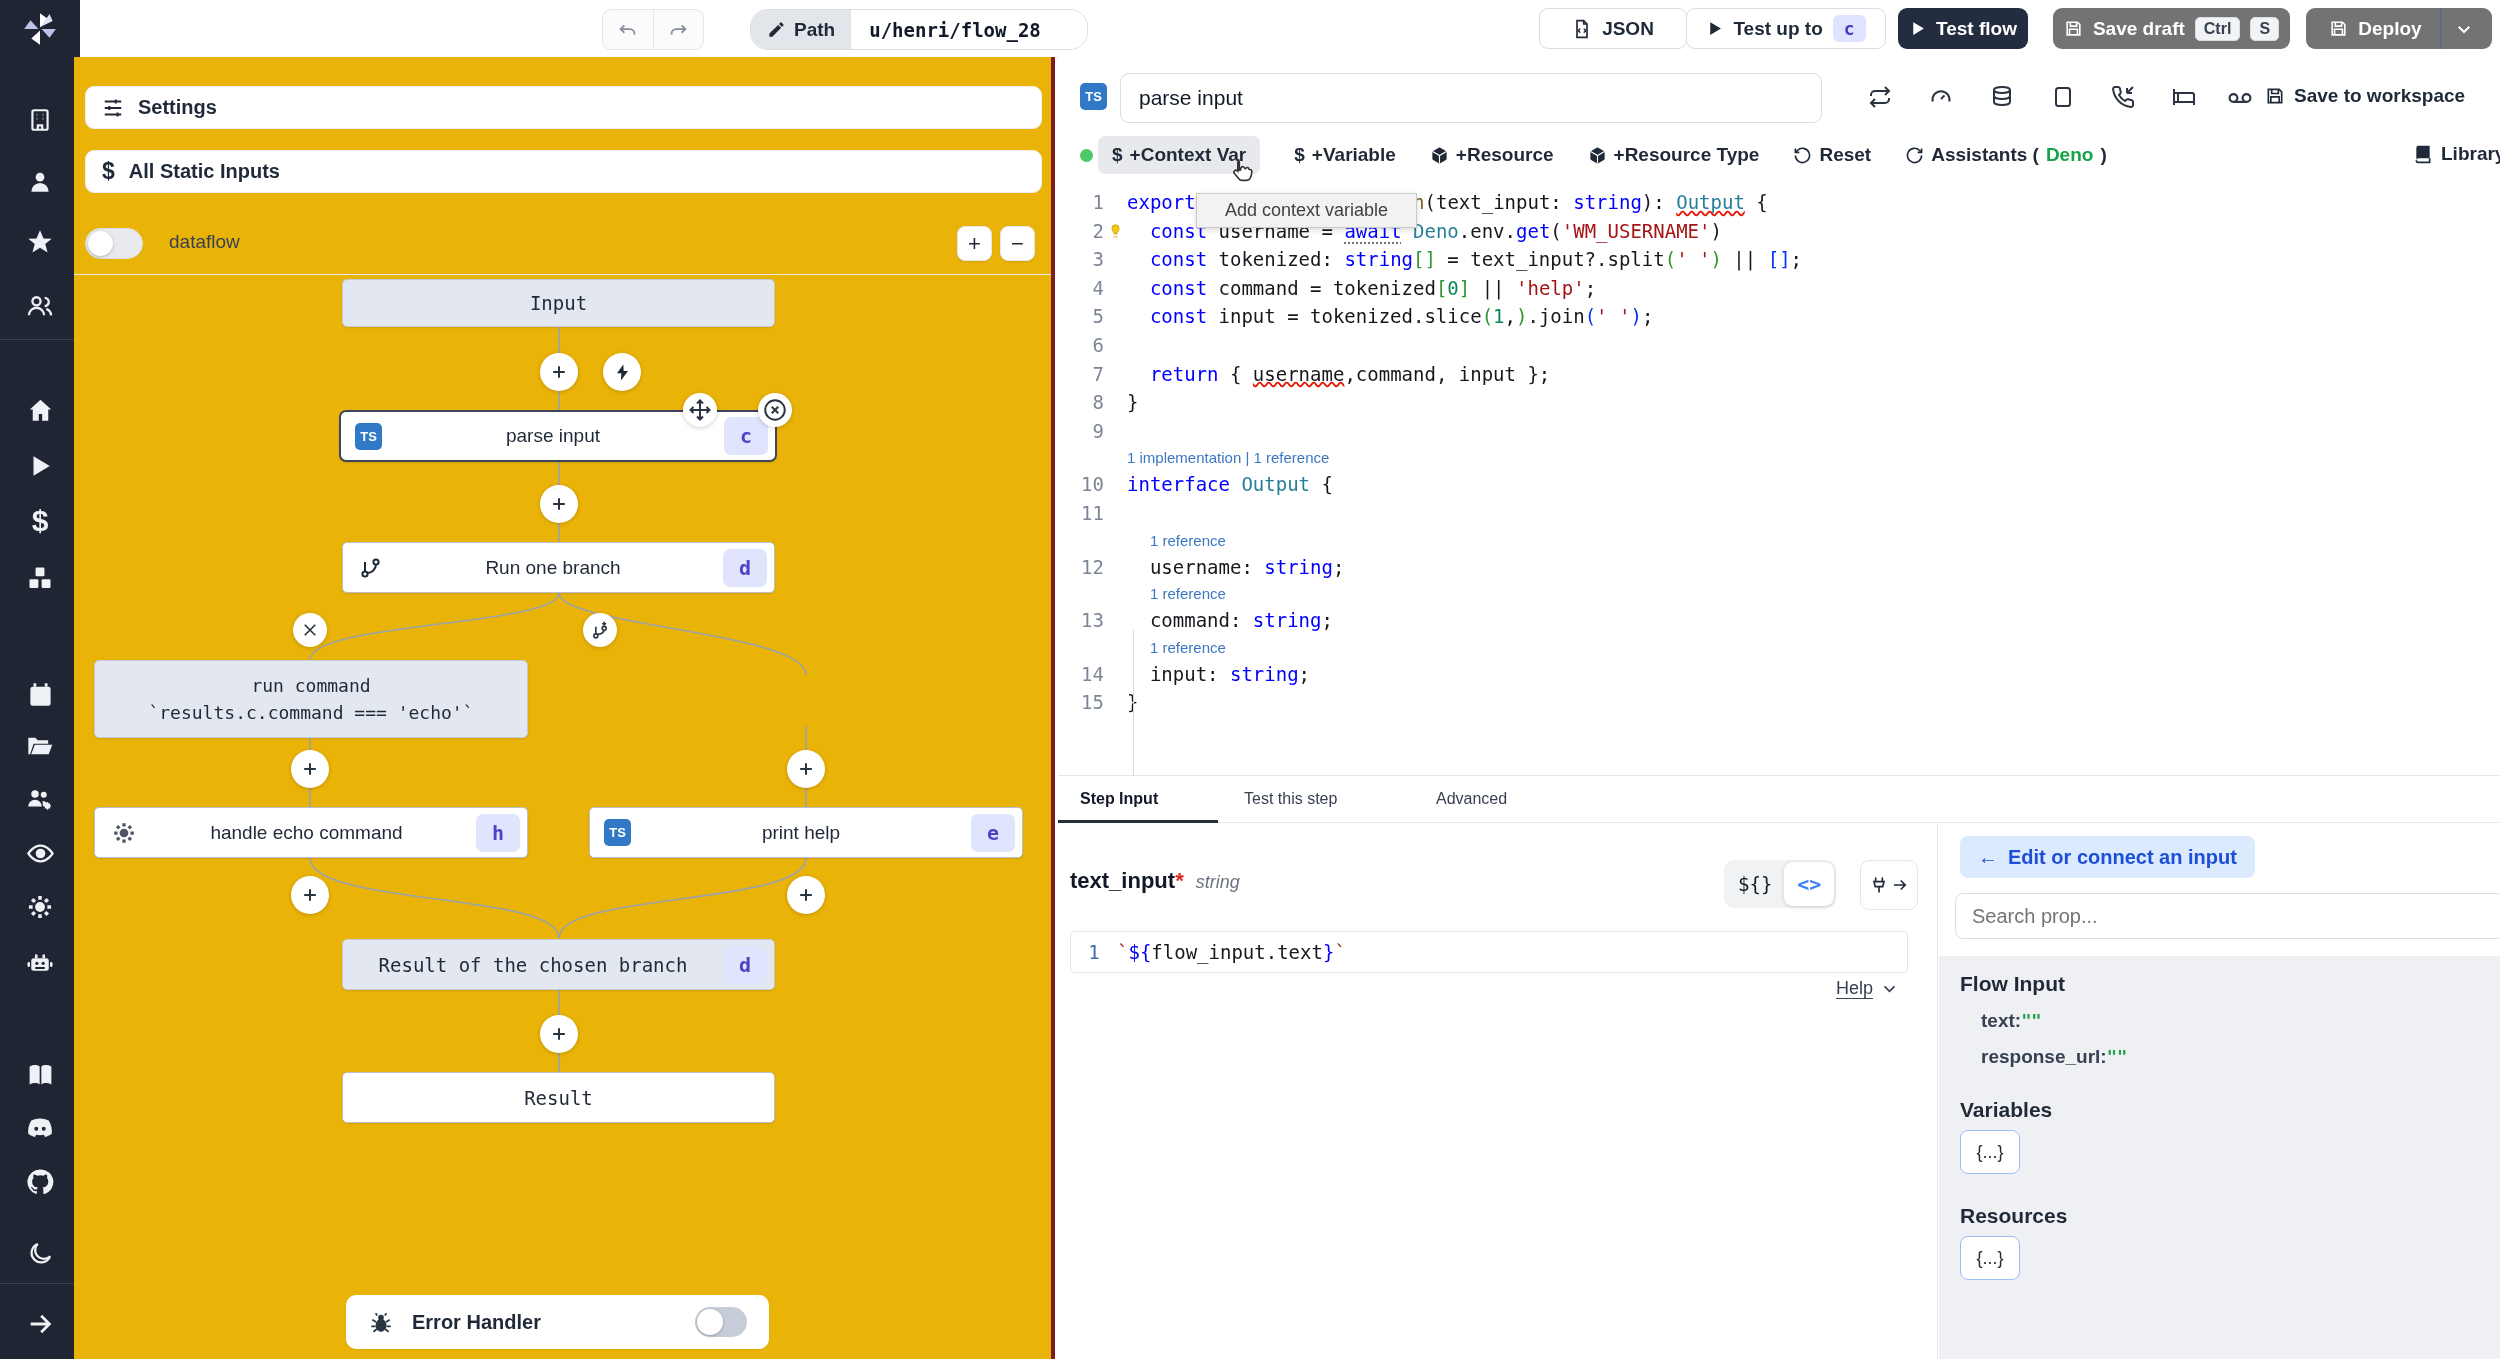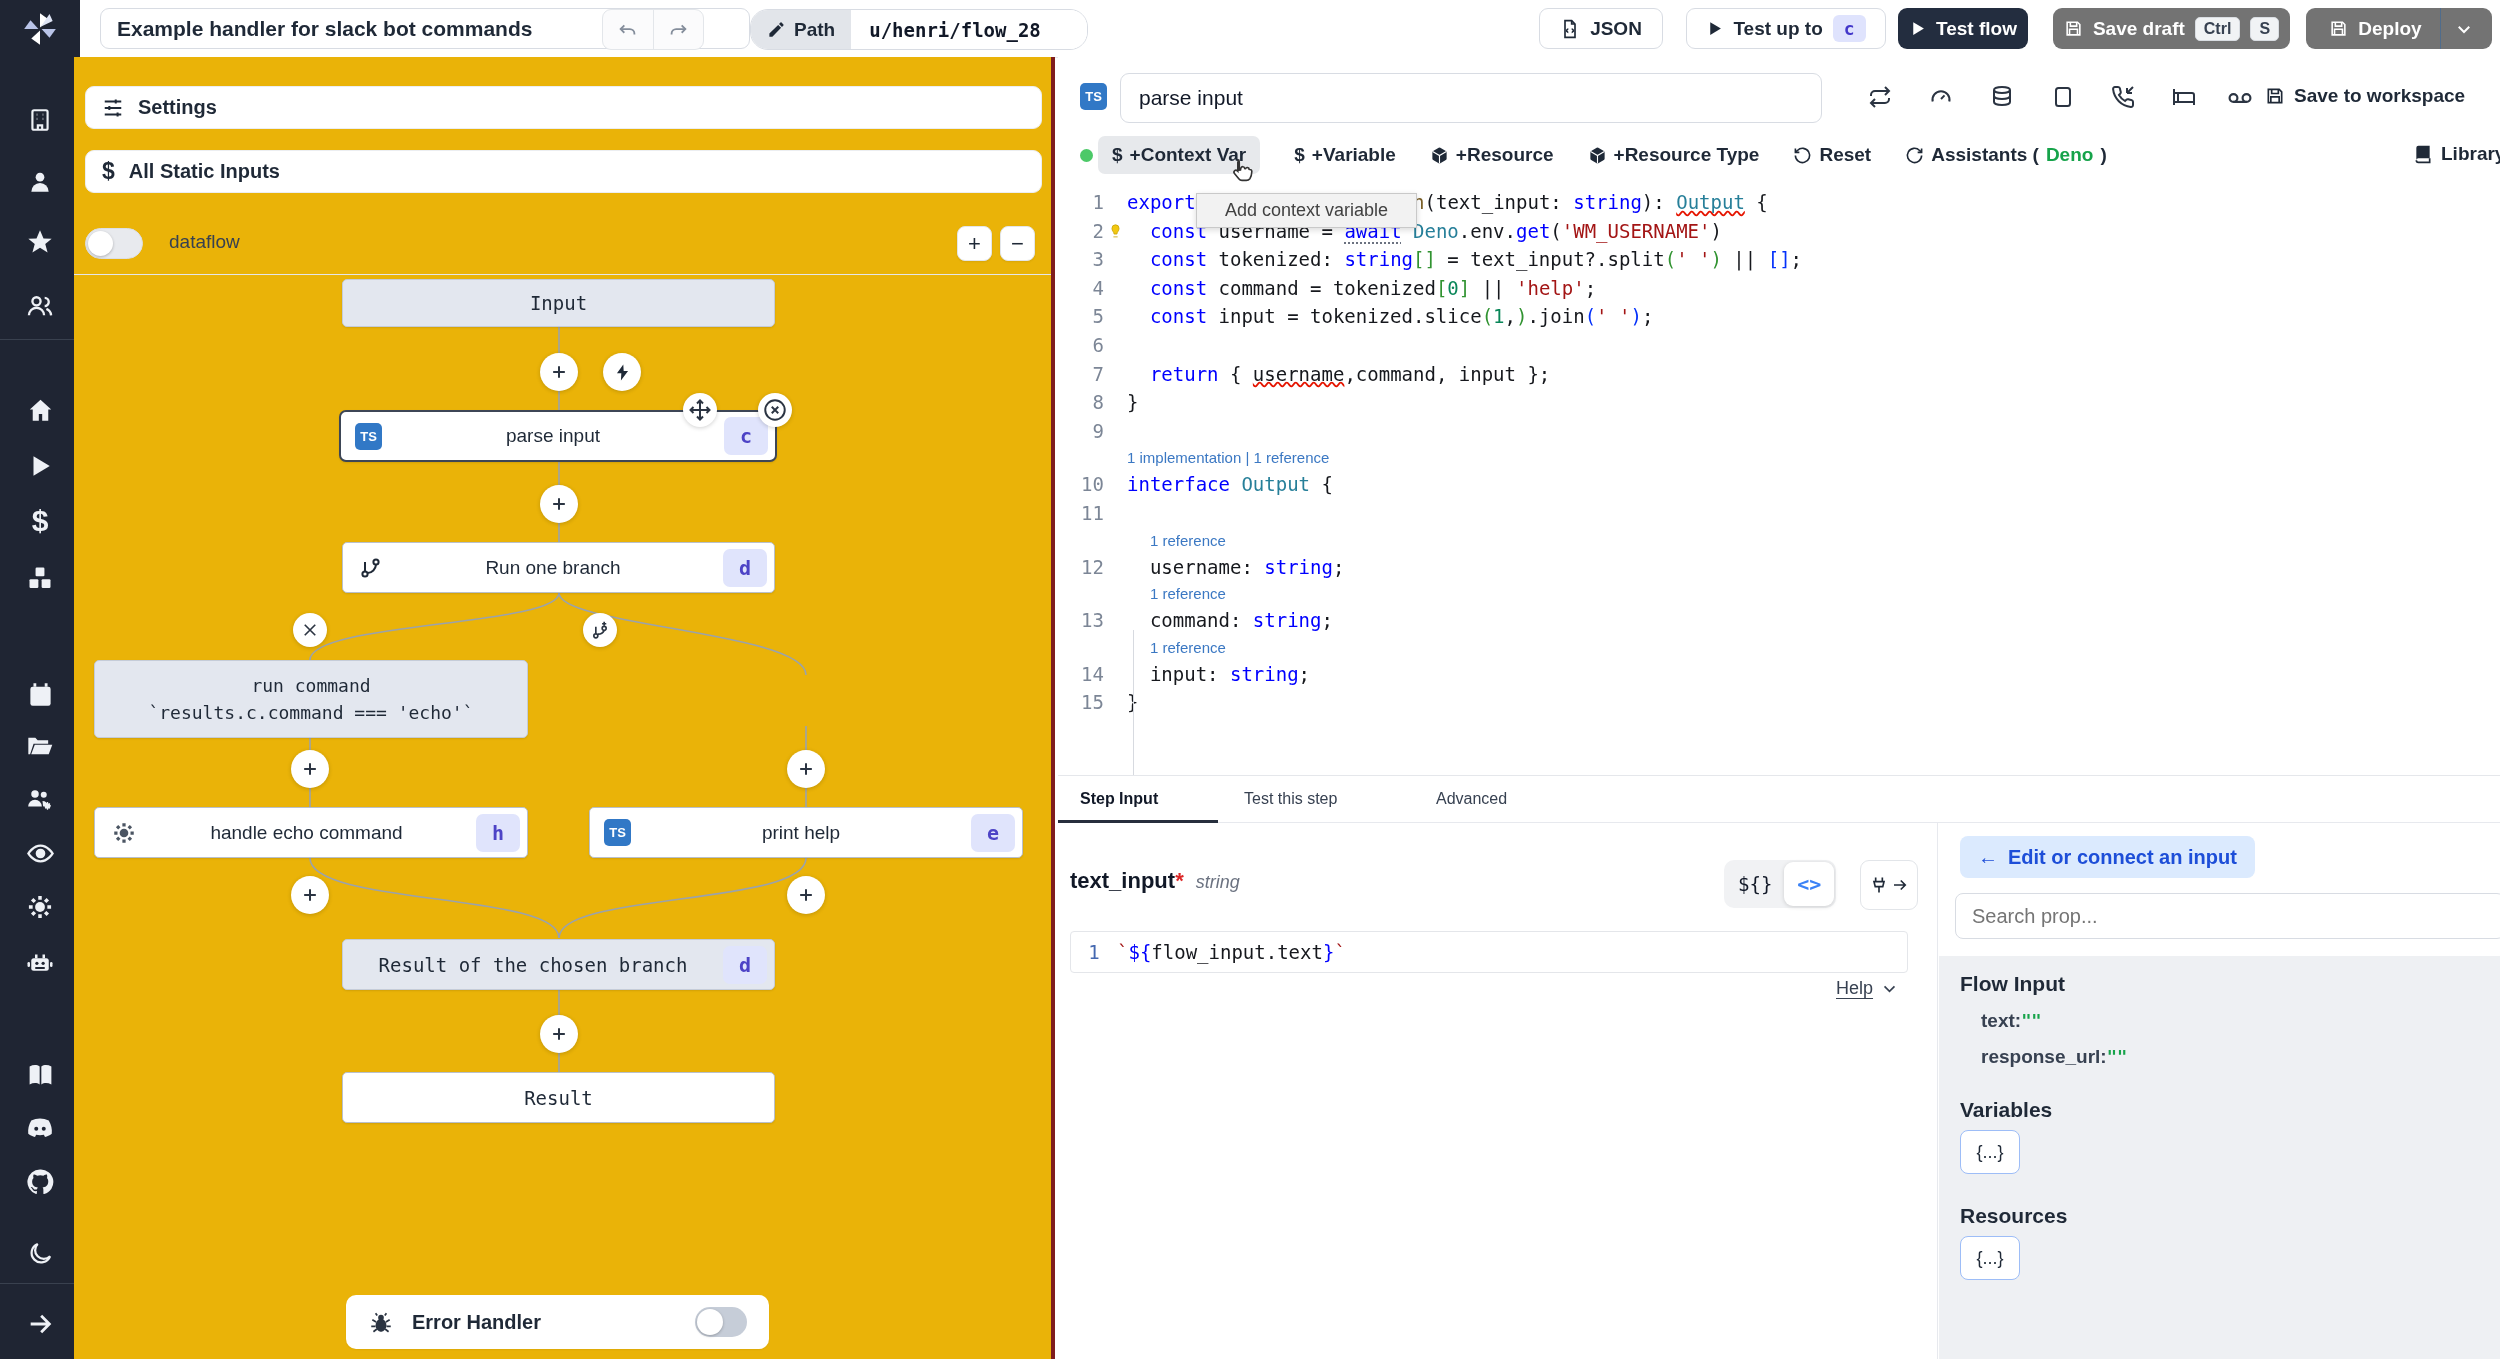--- a/index.html
+++ b/index.html
@@ -239,21 +239,20 @@
       </div>
     <div class="sidediv" style="top:1283px"></div>
     <div class="sideicon" style="top:1304px">
         <svg width="28" height="28" viewBox="0 0 24 24" fill="none" stroke="currentColor" stroke-width="2.4">
           <path d="M4 12h16M13 5l7 7-7 7"></path>
         </svg>
       </div>
   </div>
 
   <div class="topbar">
-    <input class="titleinput" value="Example handler for slack bot commands" style="">
     <div class="undogroup">
       <div class="seg">
           <svg width="22" height="22" viewBox="0 0 24 24" fill="none" stroke="currentColor" stroke-width="2">
             <path d="M8 7 4 11l4 4"></path>
             <path d="M4 11h10a5 5 0 0 1 5 5v1"></path>
           </svg>
         </div>
       <div class="seg">
           <svg width="22" height="22" viewBox="0 0 24 24" fill="none" stroke="currentColor" stroke-width="2">
             <path d="M16 7l4 4-4 4"></path>
@@ -263,21 +262,21 @@
     </div>
     <div class="pathgroup">
       <div class="plabel">
         <svg width="19" height="19" viewBox="0 0 24 24" fill="currentColor">
             <path d="M3 17.2V21h3.8L17.8 9.9l-3.7-3.7L3 17.2zM20.7 7a1 1 0 0 0 0-1.4l-2.3-2.3a1 1 0 0 0-1.4 0l-1.8 1.8 3.7 3.7 1.8-1.8z"></path>
           </svg>
         <span>Path</span>
       </div>
       <div class="pval mono">u/henri/flow_28</div>
     </div>
-    <div class="tbtn light" style="left:1459px;width:124px">
+    <div class="tbtn light" style="left:1459px;width:148px">
       <svg width="20" height="20" viewBox="0 0 24 24" fill="none" stroke="#1f2937" stroke-width="2">
           <path d="M6 2h8l4 4v16H6z"></path>
           <path d="M14 2v4h4"></path>
           <path d="M10 12c-1.5 0-1.5 2-3 2 1.5 0 1.5 2 3 2M14 12c1.5 0 1.5 2 3 2-1.5 0-1.5 2-3 2"></path>
         </svg>
       <span>JSON</span>
     </div>
     <div class="tbtn light" style="left:1606px;width:200px">
       <svg width="17" height="17" viewBox="0 0 24 24" fill="#1f2937">
           <polygon points="6,3 21,12 6,21"></polygon>

